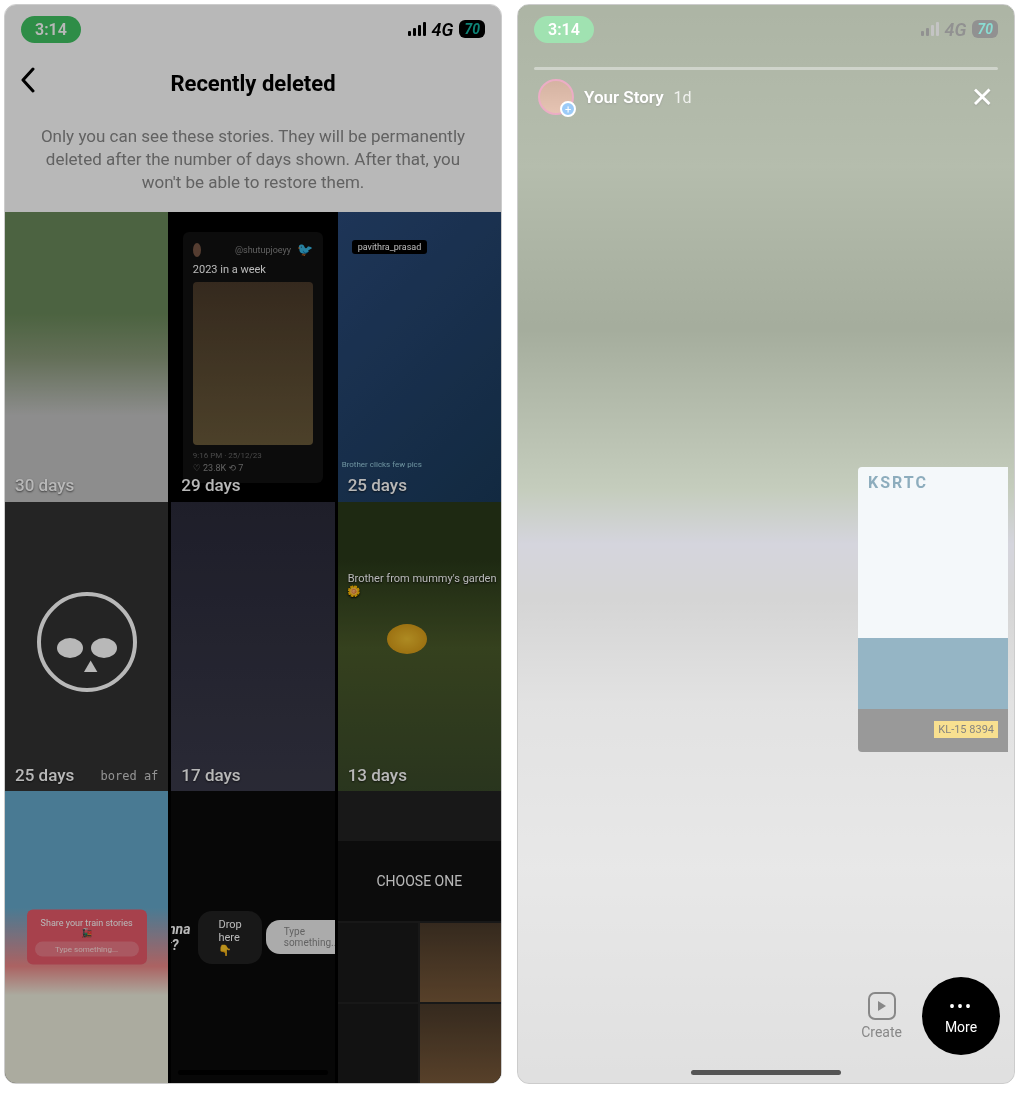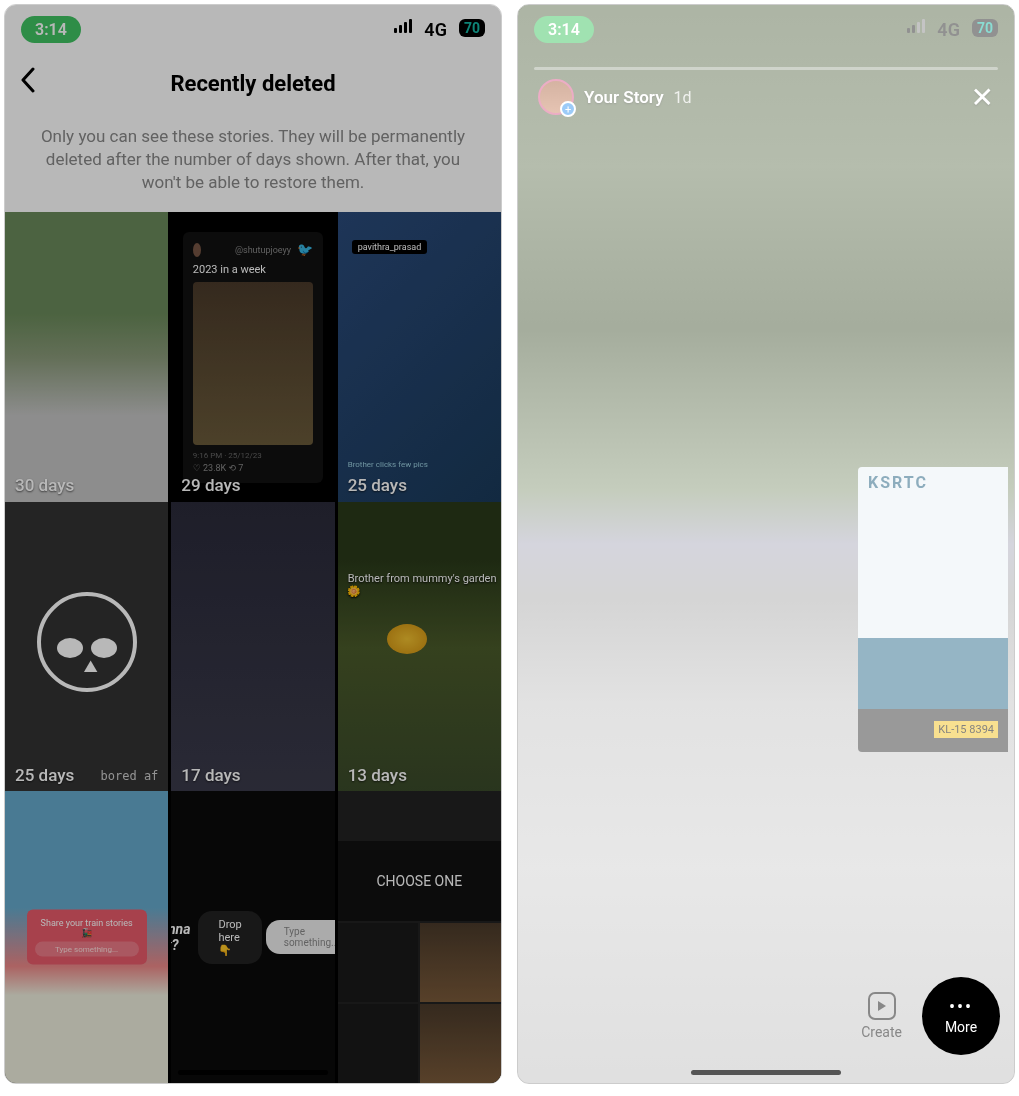--- a/index.html
+++ b/index.html
@@ -46,25 +46,26 @@
   .time-pill {
     background: #40c463;
     color: #fff;
     font-weight: 600;
     font-size: 16px;
     padding: 4px 14px;
     border-radius: 20px;
   }
   .status-right {
     display: flex;
-    align-items: flex-start;
-    gap: 12px;
+    align-items: center;
+    gap: 6px;
     font-size: 18px;
     font-weight: 600;
     color: #000;
+    font-style: italic;
   }
   .signal-bars {
     display: flex;
     align-items: flex-end;
     gap: 2px;
     height: 14px;
   }
   .signal-bars span {
     width: 3px;
     background: #000;
@@ -153,21 +154,21 @@
   .tweet-head { display:flex; align-items:center; gap:6px; }
   .tweet-avatar { width:14px; height:14px; border-radius:50%; background:#754; }
   .tweet-handle { color:#888; font-size:9px;margin-left:28px; }
   .tweet-bird { margin-left:auto; color:#1d9bf0; font-size:13px; }
   .tweet-text { margin:6px 0; color:#fff; font-size:11px; }
   .tweet-img { flex:1; background: linear-gradient(#4a3a2a, #6a5a3a); border-radius:4px; }
   .tweet-meta { color:#666; font-size:8px; margin-top:6px; }
   .tweet-stats { color:#888; font-size:9px; margin-top:3px; }
   .tile3 { background: linear-gradient(135deg,#2a4a7a,#1a3a5a); }
   .tile3-tag { position:absolute; top:28px; left:14px; background:#000; color:#fff; font-size:9px; padding:2px 6px; border-radius:3px; }
-  .tile3-note { position:absolute; bottom:34px; left:10px; color:#9cd; font-size:8px; }
+  .tile3-note { position:absolute; bottom:34px; left:4px; color:#9cd; font-size:8px; }
   .tile4 { background: #333; position:relative; }
   .tile4-skull {
     position:absolute; top:50%; left:50%; transform:translate(-50%,-55%);
     width:100px; height:100px; border:4px solid #fff; border-radius:50%;
   }
   .tile4-eye1, .tile4-eye2 {
     position:absolute; width:26px; height:20px; background:#fff; border-radius:50%;
     top:42px;
   }
   .tile4-eye1 { left:16px; }

